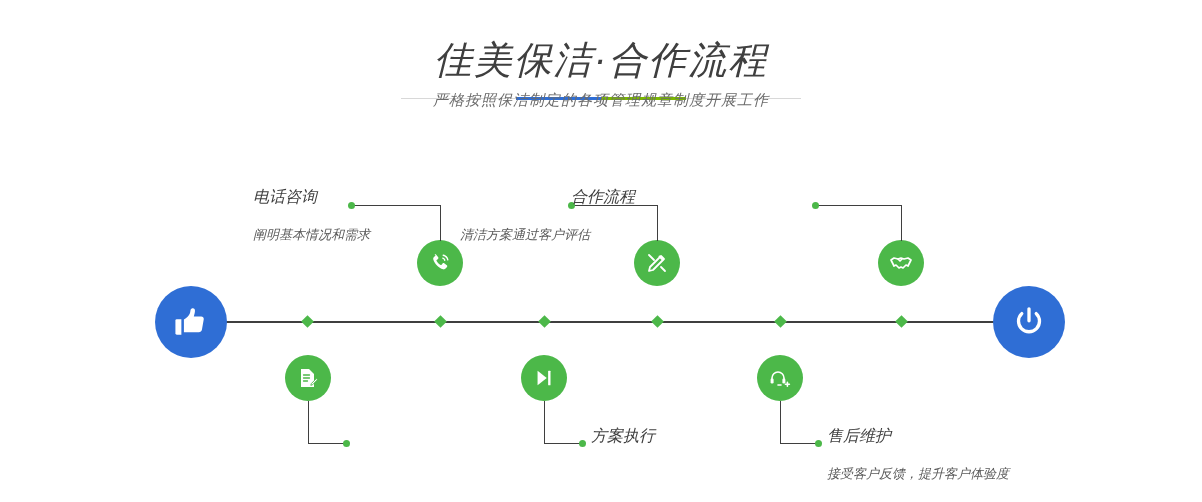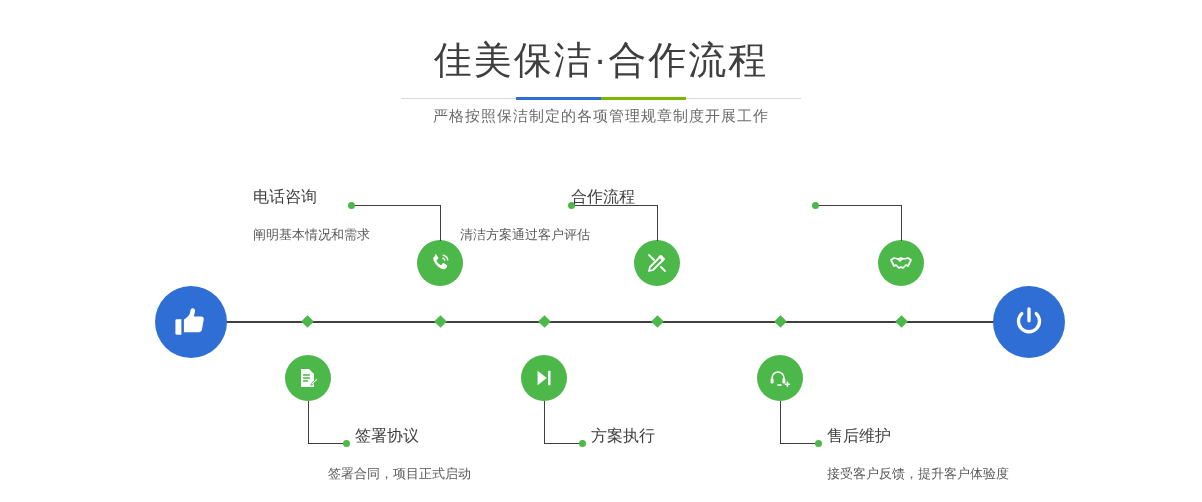--- a/index.html
+++ b/index.html
@@ -4,40 +4,40 @@
 <style>
   html,body{margin:0;padding:0;}
   body{
     width:1202px;height:502px;
     background:#ffffff;
     font-family:"Liberation Sans","DejaVu Sans",sans-serif;
     color:#333;
     overflow:hidden;
     position:relative;
   }
-  .canvas{position:relative;width:984px;height:502px;}
+  .canvas{position:relative;width:984px;height:502px;font-style:italic;}
 
   
   .title{
     position:absolute;left:0;top:36px;width:1202px;
     text-align:center;
     font-size:38px;
     letter-spacing:2px;
     color:#3f3f3f;
     font-weight:500;
     line-height:48px;
   }
   .rule-wrap{
     position:absolute;left:401px;top:97px;width:400px;height:3px;
   }
   .rule-base{position:absolute;left:0;top:1px;width:400px;height:1px;background:#d8d8d8;}
   .rule-blue{position:absolute;left:115px;top:0;width:85px;height:3px;background:#2f6ed5;}
   .rule-green{position:absolute;left:200px;top:0;width:85px;height:3px;background:#7ab800;}
   .subtitle{
-    position:absolute;left:0;top:107px;width:1202px;
+    position:absolute;left:0;top:91px;width:1202px;
     text-align:center;font-size:15px;color:#6b6b6b;letter-spacing:1px;
   }
 
   
   .axis{
     position:absolute;left:190px;top:321px;width:840px;height:2px;background:#3f3f3f;
   }
 
   
   .endcap{
@@ -142,24 +142,20 @@
       <svg width="24" height="24" viewBox="0 0 24 24" fill="#ffffff">
         <path d="M5 3h8l5 5v13H5z" fill="#ffffff"></path>
         <path d="M7.5 9h6M7.5 12h6M7.5 15h4" stroke="#4cb849" stroke-width="1.3" stroke-linecap="round"></path>
         <path d="M20.3 12.6l1.2 1.2-5 5-1.7.5.5-1.7z" fill="#ffffff" stroke="#4cb849" stroke-width="0.9"></path>
       </svg>
     </span>
   </div>
   <div class="lead v" style="left:308px;top:401px;height:42px;"></div>
   <div class="lead h" style="left:308px;top:443px;width:38px;"></div>
   <div class="dot-end" style="left:343px;top:440px;"></div>
-  <div class="lbl dn" style="left:355px;top:425px;">
-    <div class="hd">签署协议</div>
-    <div class="sb" style="margin-left:-27px;">签署合同，项目正式启动</div>
-  </div>
 
   <div class="node" style="left:634px;top:240px;">
     <span>
       <svg width="24" height="24" viewBox="0 0 24 24" fill="none" stroke="#ffffff" stroke-width="1.8" stroke-linecap="round" stroke-linejoin="round">
         <path d="M4 20l4-1 11-11-3-3L5 16z"></path>
         <path d="M14.5 5.5l3 3"></path>
         <path d="M4 4l5 5"></path>
         <path d="M16 16l4 4"></path>
       </svg>
     </span>

